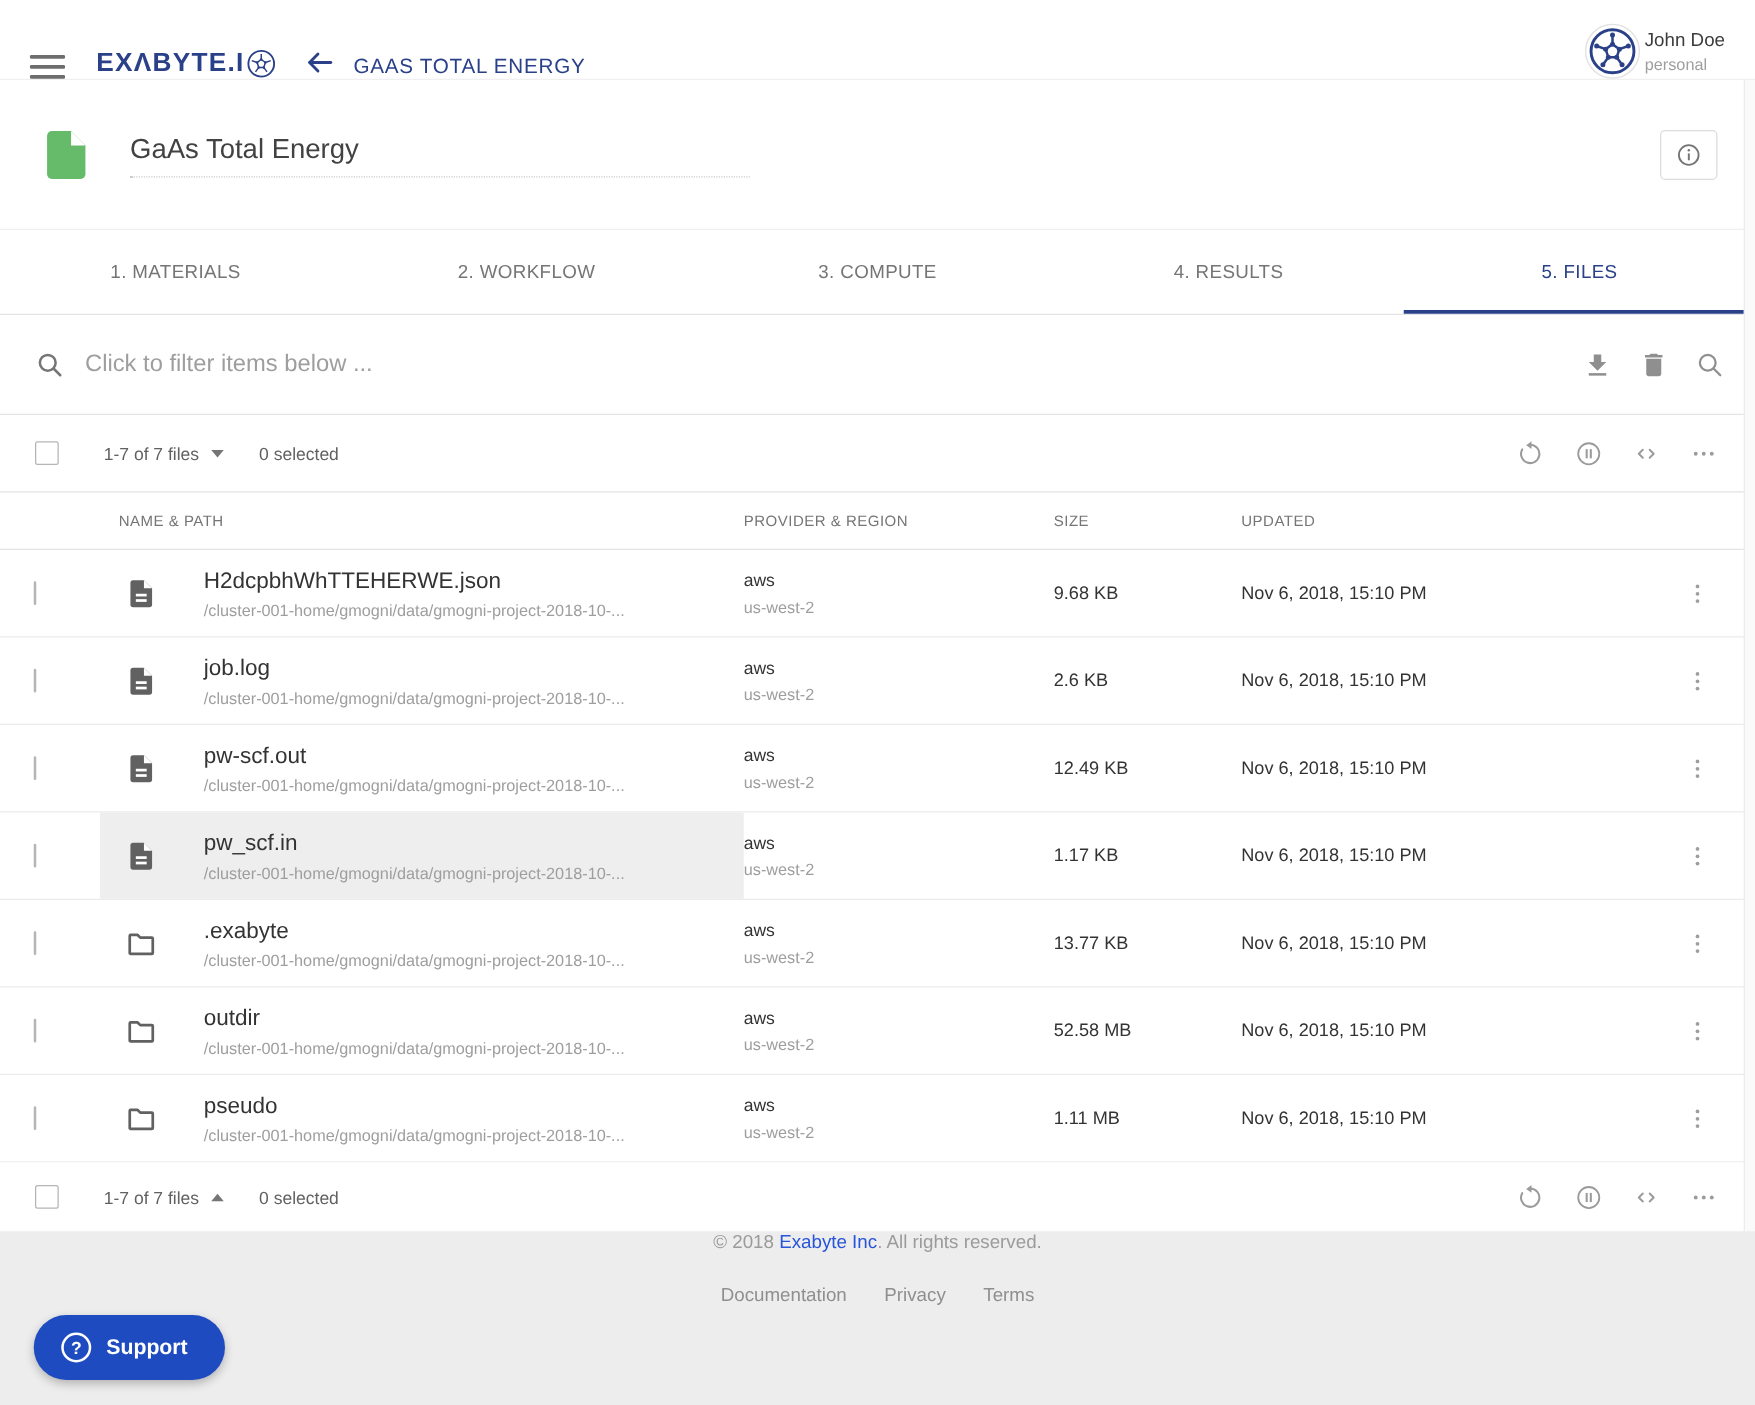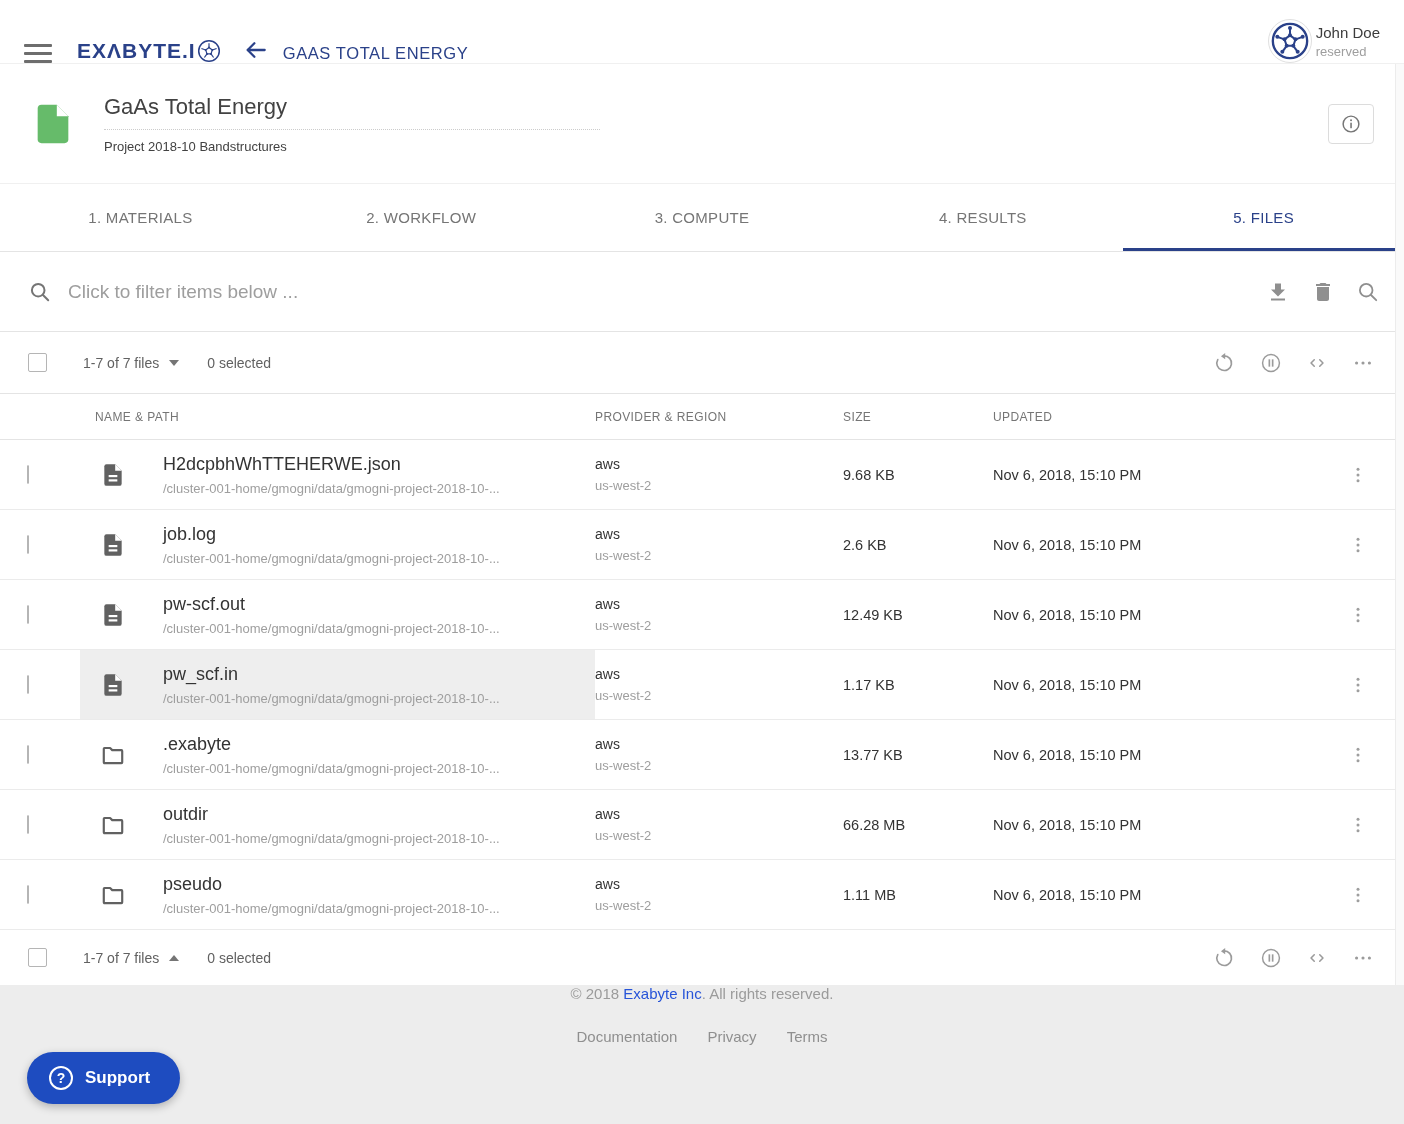--- a/index.html
+++ b/index.html
@@ -155,35 +155,34 @@
             <circle cx="12" cy="4.2" r="1.2"></circle>
             <circle cx="19.6" cy="9.5" r="1.2"></circle>
             <circle cx="16.6" cy="18.5" r="1.2"></circle>
             <circle cx="7.4" cy="18.5" r="1.2"></circle>
             <circle cx="4.4" cy="9.5" r="1.2"></circle>
           </g>
         </svg>
     </span>
     <span>
       <div class="user-name">John Doe</div>
-      <div class="user-account">reserved</div>
+      <div class="user-account">personal</div>
     </span>
   </div>
 </div>
 
 <div class="entity-header">
   <span class="entity-icon">
     <svg viewBox="0 0 24 24">
         <path d="M6 2h8l6 6v12a2 2 0 0 1-2 2H6a2 2 0 0 1-2-2V4a2 2 0 0 1 2-2z" fill="var(--file-green)"></path>
         <path d="M14 2l6 6h-6z" fill="#fff"></path>
       </svg>
   </span>
   <div class="entity-text">
     <div class="entity-title">GaAs Total Energy</div>
-    <div class="entity-subtitle">Project 2018-10 Bandstructures</div>
   </div>
   <button class="info-button">
     <span>
       <svg width="22" height="22" viewBox="0 0 24 24" fill="none">
           <circle cx="12" cy="12" r="8.6" stroke="currentColor" stroke-width="1.6"></circle>
           <rect x="11.2" y="10.6" width="1.7" height="6" fill="currentColor"></rect>
           <circle cx="12.05" cy="7.9" r="1.05" fill="currentColor"></circle>
         </svg>
     </span>
   </button>
@@ -446,21 +445,21 @@
       </span>
       <span class="name-path">
         <span class="file-name" style="display:block">outdir</span>
         <span class="file-path" style="display:block">/cluster-001-home/gmogni/data/gmogni-project-2018-10-...</span>
       </span>
     </div>
     <div class="cell-provider">
       <div class="provider">aws</div>
       <div class="region">us-west-2</div>
     </div>
-    <div class="cell-size">66.28 MB</div>
+    <div class="cell-size">52.58 MB</div>
     <div class="cell-updated">Nov 6, 2018, 15:10 PM</div>
     <div class="cell-actions">
       <span class="icon-btn">
         <svg width="20" height="20" viewBox="0 0 24 24" fill="currentColor">
             <circle cx="12" cy="5" r="1.8"></circle>
             <circle cx="12" cy="12" r="1.8"></circle>
             <circle cx="12" cy="19" r="1.8"></circle>
           </svg>
       </span>
     </div>

